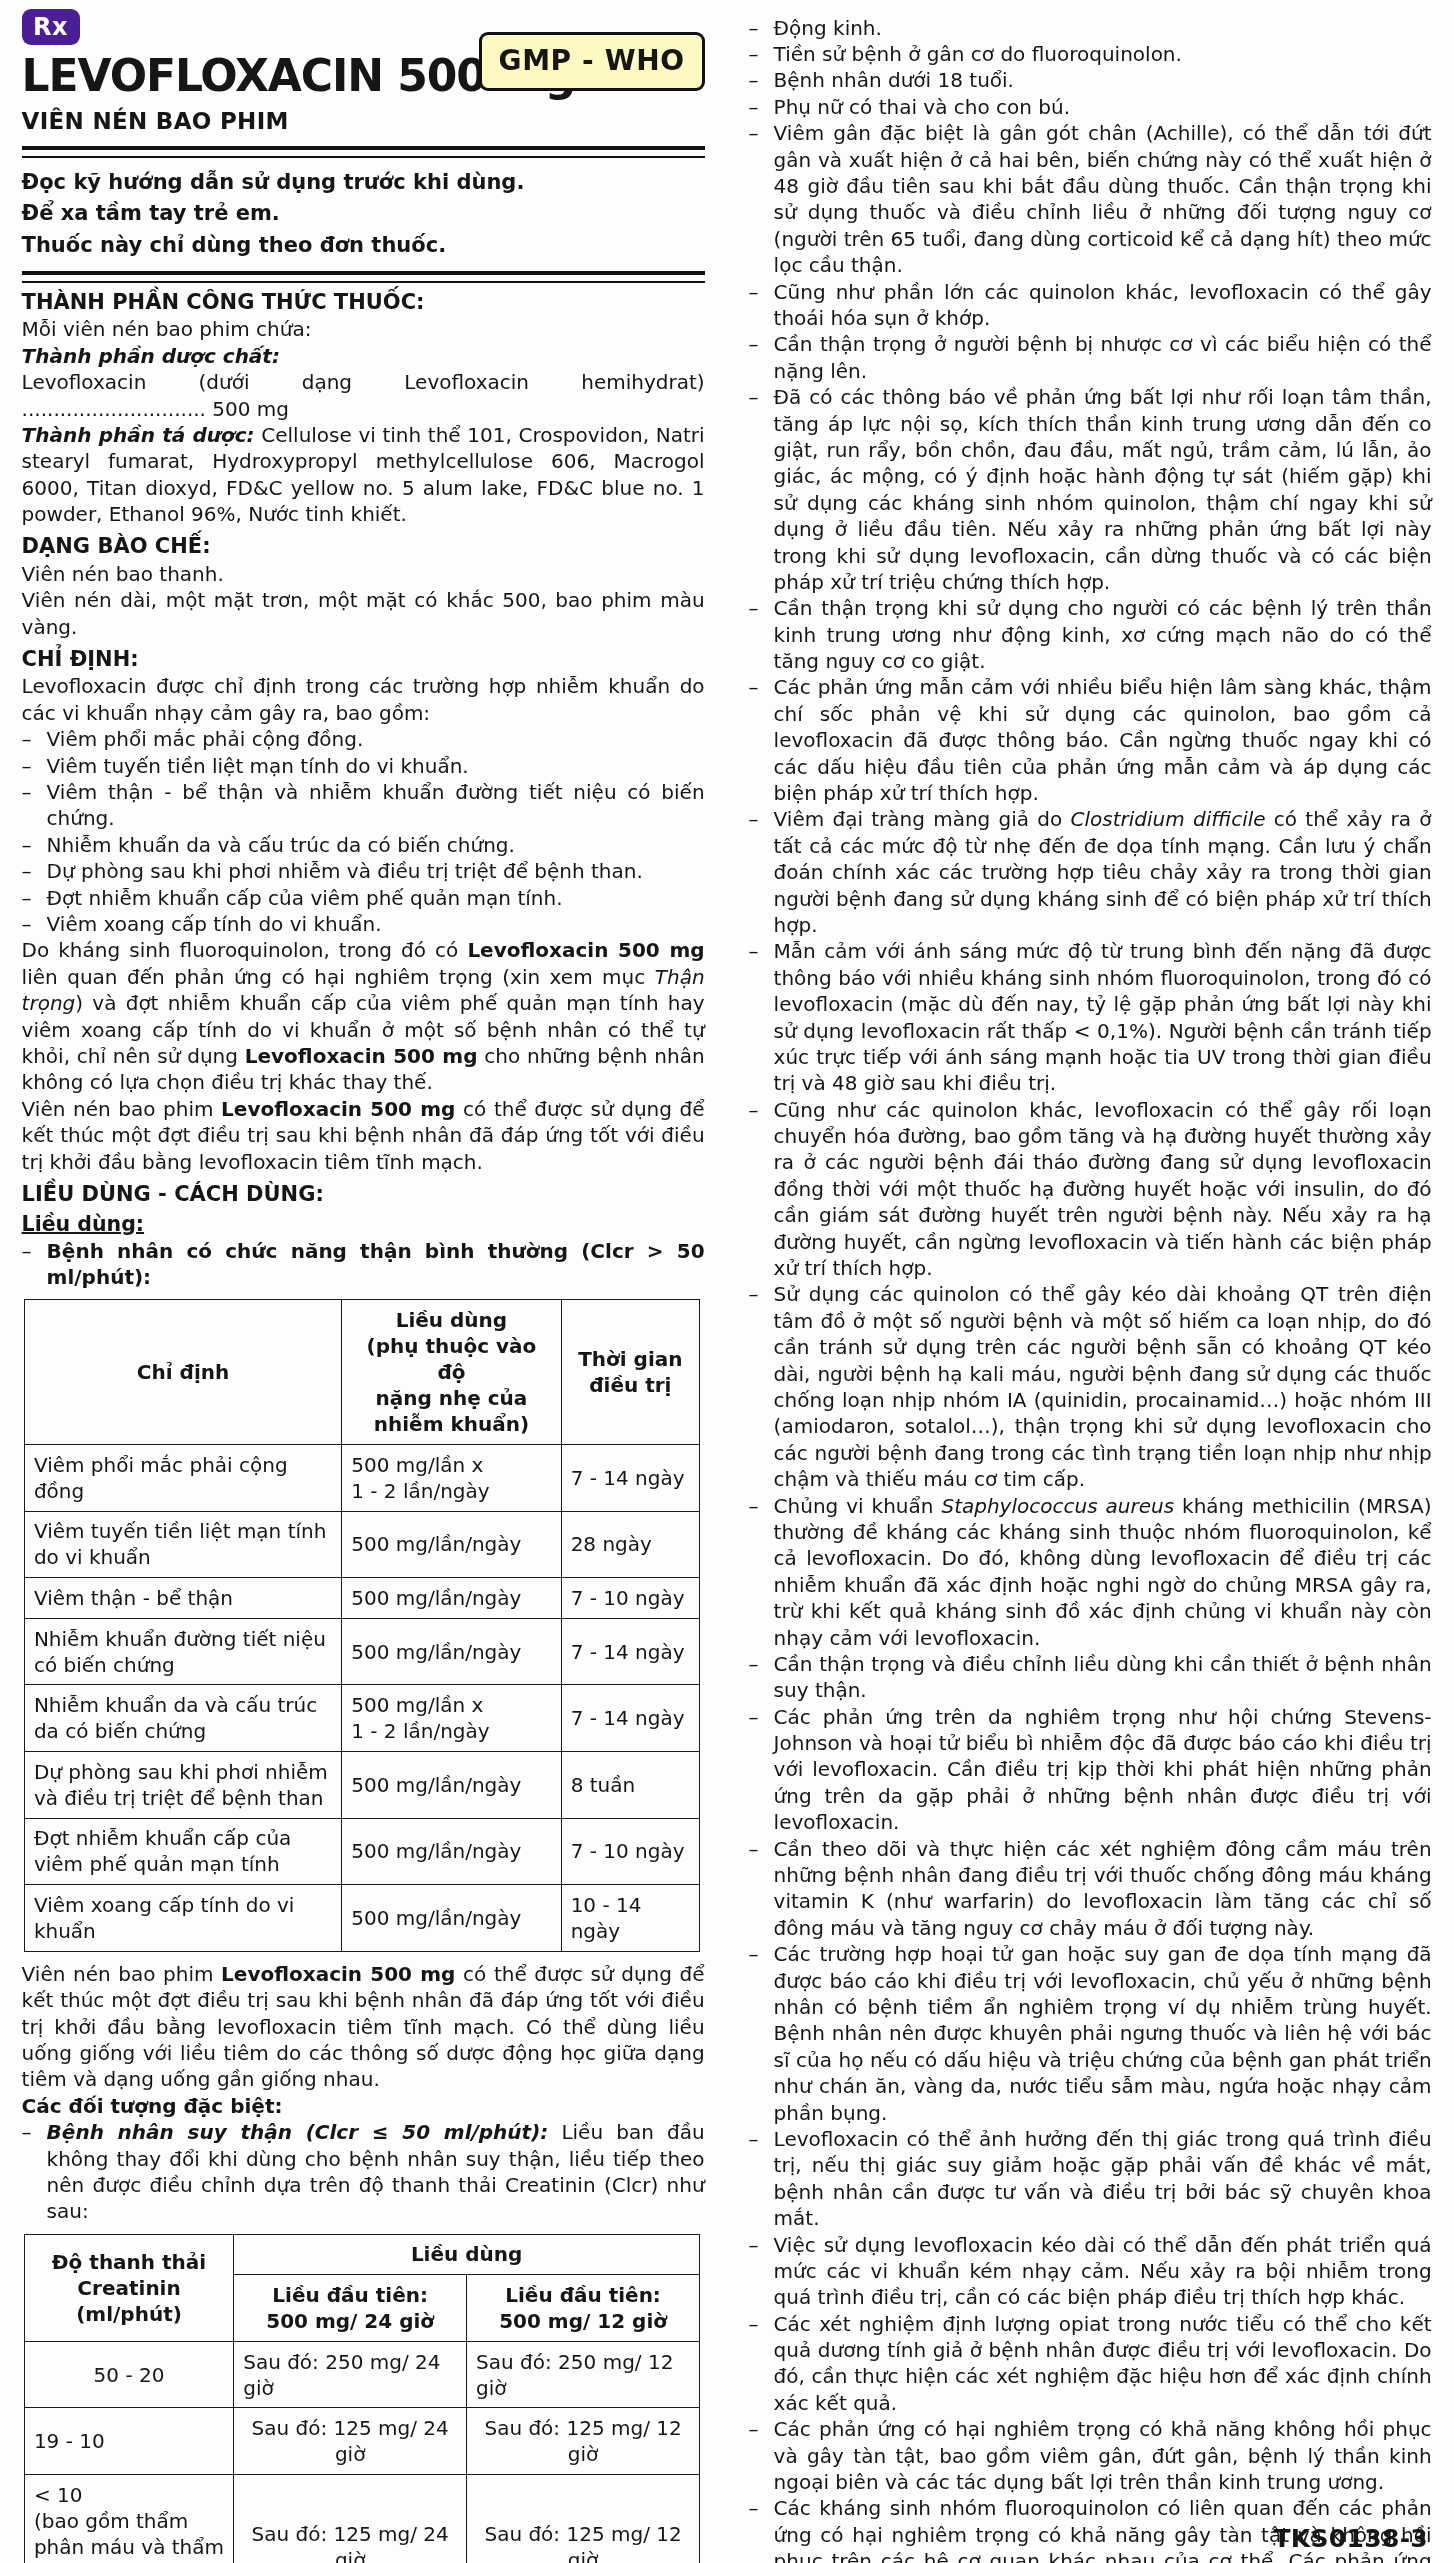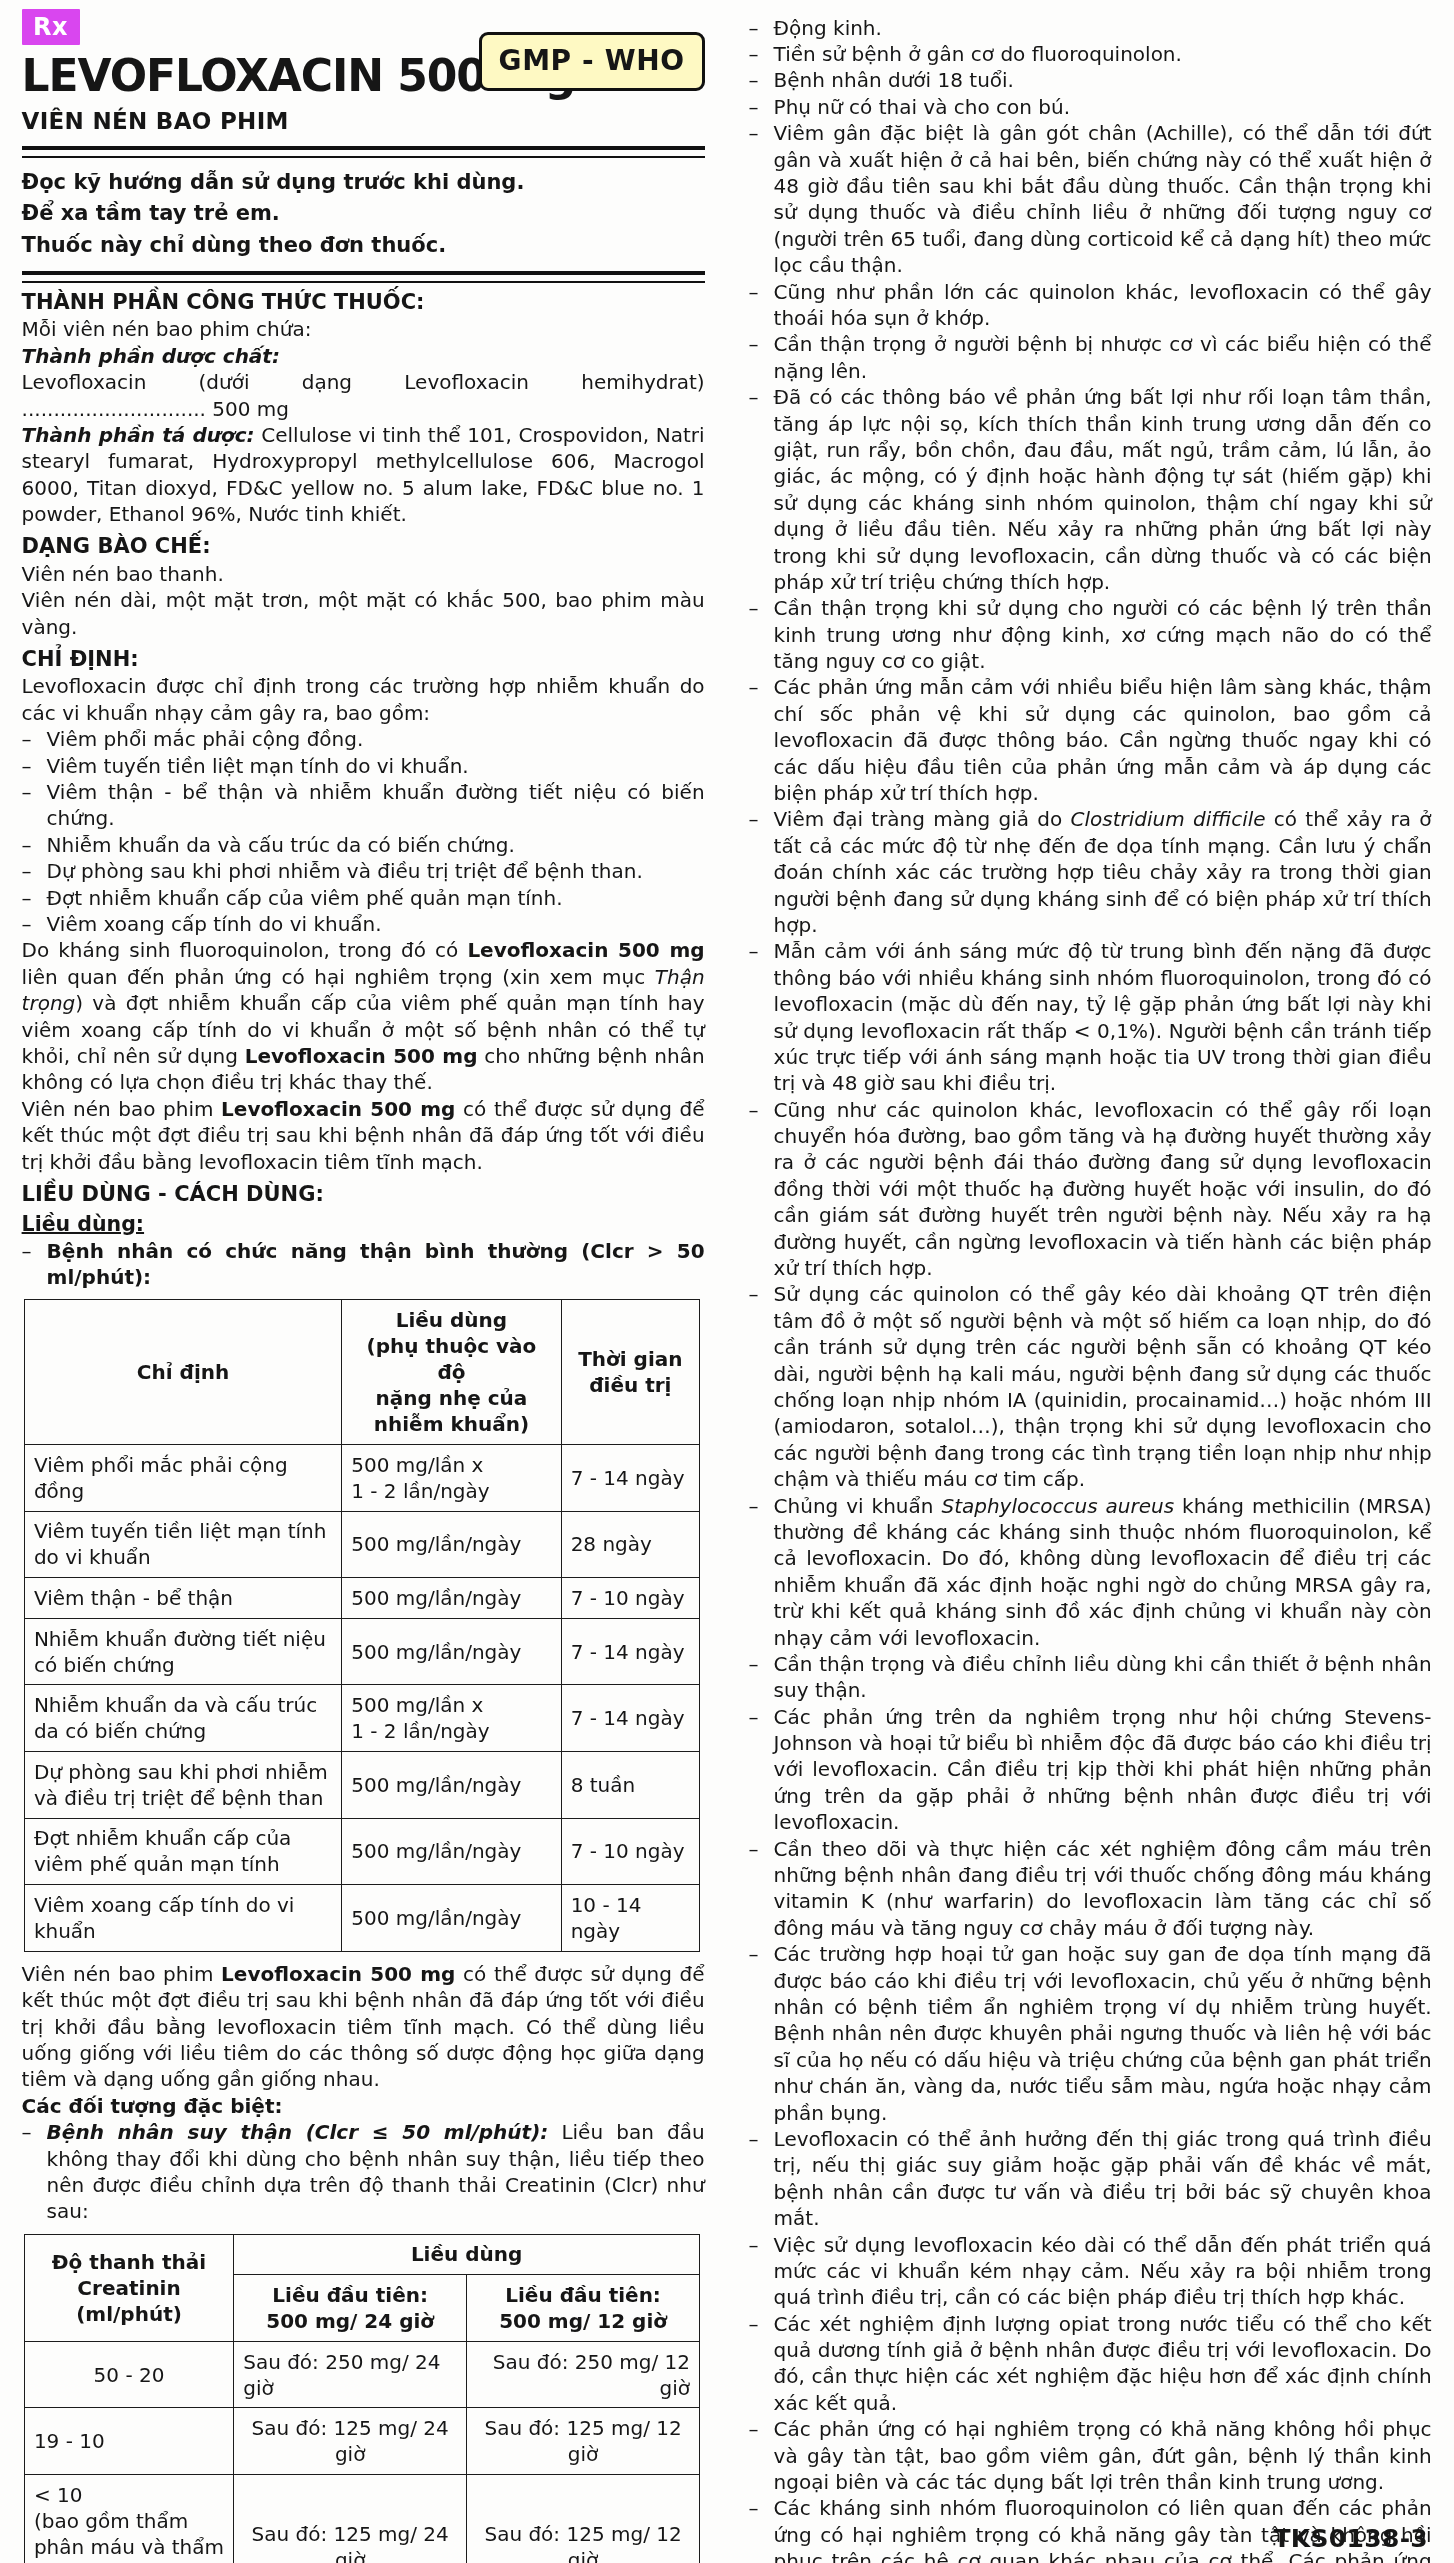--- a/index.html
+++ b/index.html
@@ -4,22 +4,22 @@
 <style>
   html,body{margin:0;padding:0;background:#ffffff;}
   .page{position:relative;width:1454px;height:2563px;background:#fdfdfc;color:#161616;
         font-family:"DejaVu Sans","Liberation Sans",sans-serif;font-size:20px;line-height:1.32;
         overflow:hidden;box-sizing:border-box;}
   .columns{display:flex;gap:44px;padding:9px 21.6px 17px 21.6px;box-sizing:border-box;}
   .col{width:683px;flex:0 0 683px;}
   
   .header{position:relative;}
   .header-row{height:40px;}
-  .rx-badge{display:inline-block;background:#d946ef;color:#fff;font-weight:bold;font-size:24px;
-            line-height:34px;padding:1.1px 11.4px;border-radius:1px;letter-spacing:0.6px;}
+  .rx-badge{display:inline-block;background:#4c1d95;color:#fff;font-weight:bold;font-size:24px;
+            line-height:34px;padding:1.1px 11.4px;border-radius:9px;letter-spacing:0.6px;}
   .gmp-badge{position:absolute;right:0;top:23px;border:3.4px solid #111;border-radius:9px;
              padding:8px 17px;font-weight:bold;font-size:28px;letter-spacing:0.6px;background:#fef9c3;}
   .title{font-weight:bold;font-size:44px;letter-spacing:-1.1px;line-height:1.1;margin-top:3.4px;white-space:nowrap;}
   .subtitle{font-weight:bold;font-size:23px;margin:5.7px 0 9px 0;letter-spacing:0.3px;}
   .dblrule{border-top:4.5px solid #111;border-bottom:2.3px solid #111;height:5.7px;margin:3.4px 0;}
   .notice{padding:5.7px 0 6.8px 0;text-align:left;}
   .notice-line{font-weight:bold;font-size:21px;line-height:1.5;}
   
   .blocks{margin-top:5.7px;}
   .sec-h{font-weight:bold;font-size:21px;margin-top:5.7px;}
@@ -179,21 +179,21 @@
               </tr>
               <tr>
                 <th>Liều đầu tiên:<br>500 mg/ 24 giờ</th>
                 <th>Liều đầu tiên:<br>500 mg/ 12 giờ</th>
               </tr>
             </thead>
             <tbody>
               <tr>
                 <td style="text-align: center;">50 - 20</td>
                 <td style="">Sau đó: 250 mg/ 24 giờ</td>
-                <td style="text-align: right;">Sau đó: 250 mg/ 12 giờ</td>
+                <td style="text-align: left;">Sau đó: 250 mg/ 12 giờ</td>
               </tr>
               <tr>
                 <td style="text-align: left;">19 - 10</td>
                 <td style="text-align: center;">Sau đó: 125 mg/ 24 giờ</td>
                 <td style="text-align: center;">Sau đó: 125 mg/ 12 giờ</td>
               </tr>
               <tr>
                 <td style="text-align: left;">&lt; 10<br>(bao gồm thẩm phân máu và thẩm phân phúc mạc liên tục)¹</td>
                 <td style="text-align: center;">Sau đó: 125 mg/ 24 giờ</td>
                 <td style="text-align: center;">Sau đó: 125 mg/ 12 giờ</td>

